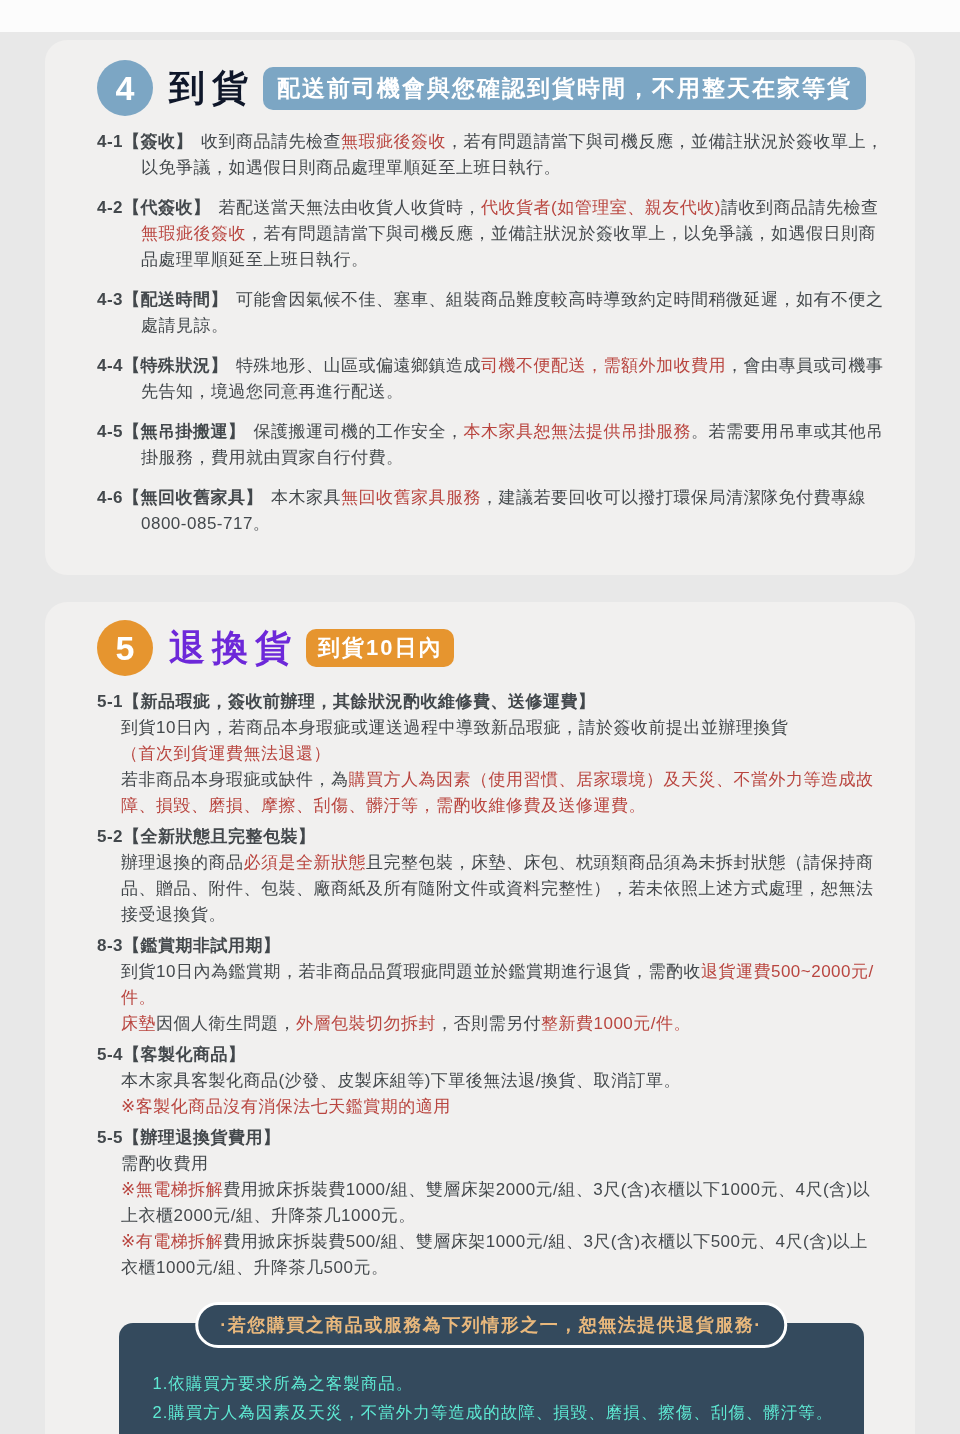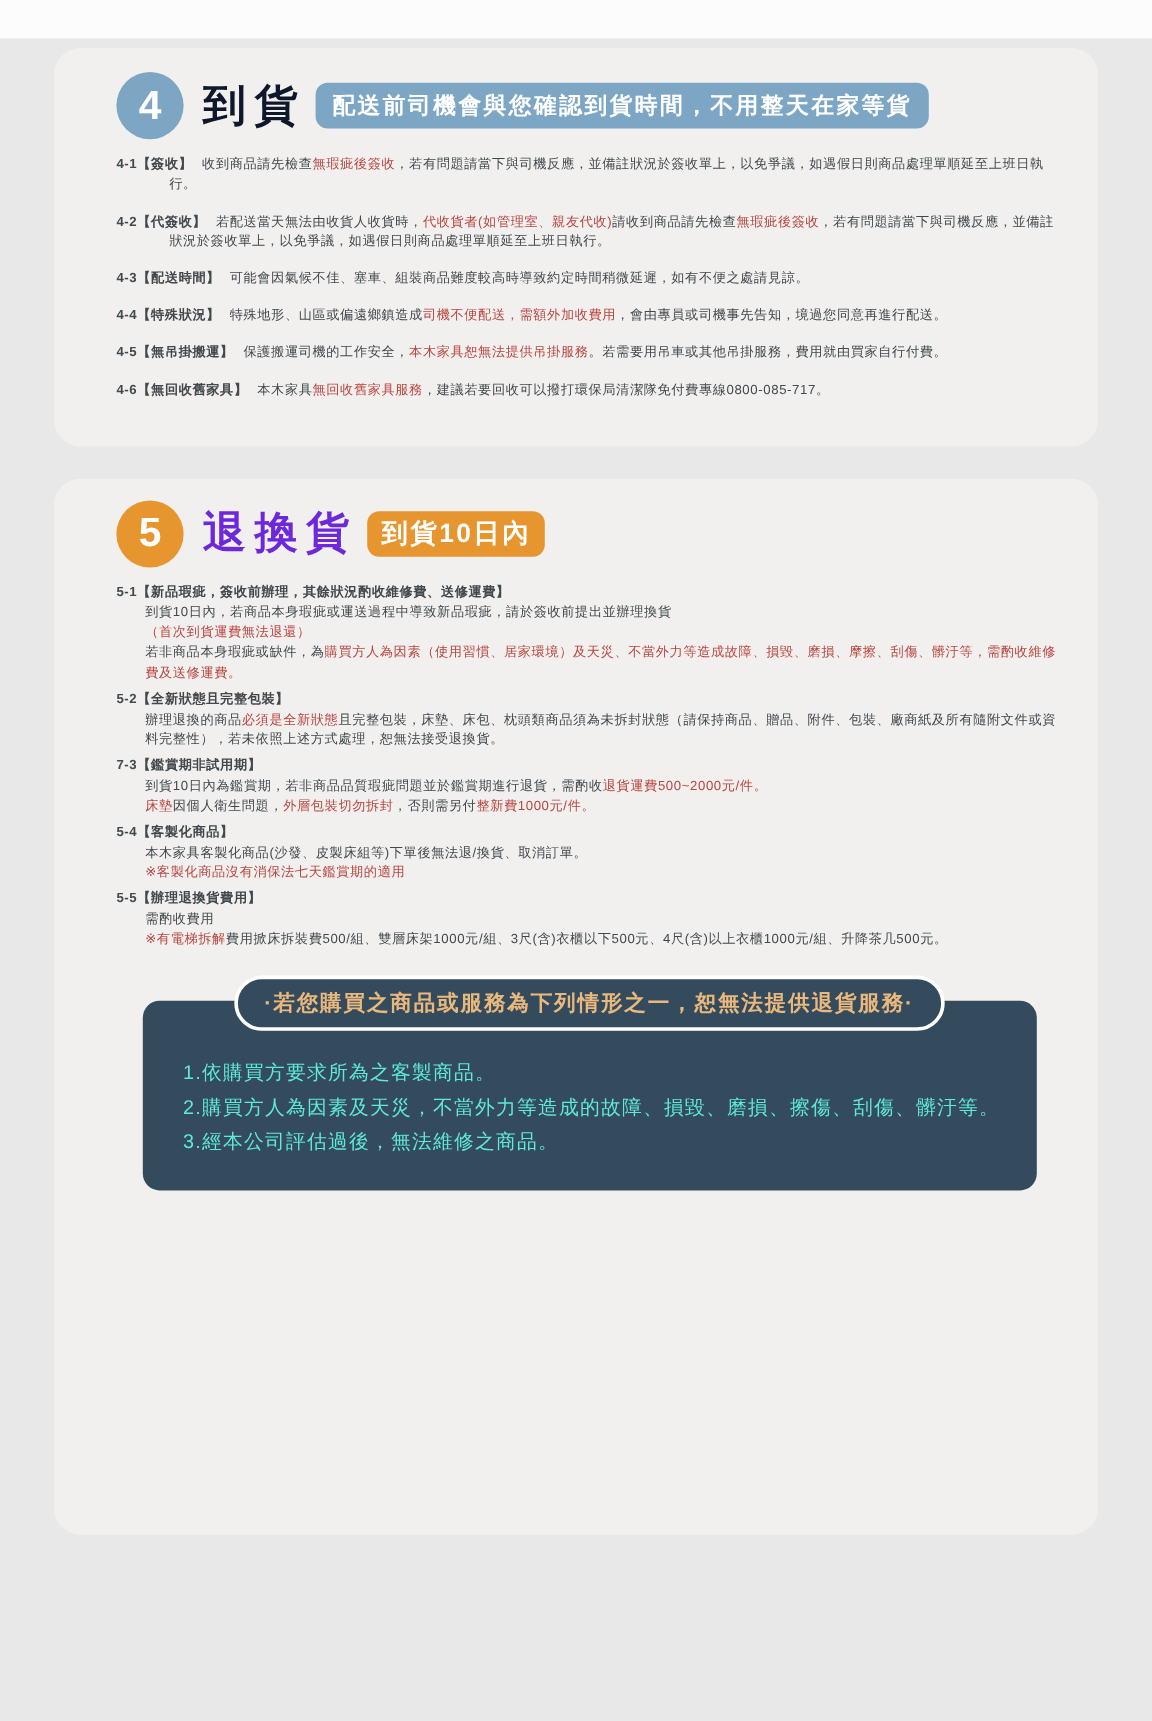--- a/index.html
+++ b/index.html
@@ -21,24 +21,24 @@
   .sec5{margin-top:27px;padding:18px 30px 20px 52px;height:880px;}
   .sec-header{display:flex;align-items:center;margin-bottom:13px;}
   .num-circle{
     flex:0 0 56px;width:56px;height:56px;border-radius:50%;
     color:#fff;font-size:34px;font-weight:bold;
     display:flex;align-items:center;justify-content:center;
   }
   .sec-title{margin:0 0 0 16px;font-size:36px;font-weight:bold;letter-spacing:7px;color:var(--blue);}
   .sec-badge{
     color:#fff;font-weight:bold;border-radius:10px;margin-left:8px;
-    font-size:19px;letter-spacing:2px;padding:6px 14px;white-space:nowrap;
+    font-size:23px;letter-spacing:2px;padding:6px 14px;white-space:nowrap;
   }
   .sec5 .sec-badge{font-size:22px;padding:4px 12px;}
-  .items{font-size:11px;line-height:1.53;color:var(--ink);letter-spacing:0.5px;}
+  .items{font-size:17px;line-height:1.53;color:var(--ink);letter-spacing:0.5px;}
   .sec4 .item{margin-bottom:14px;}
   .sec5 .item{margin-bottom:5px;}
   .item-head{font-weight:bold;}
   .sec4 .item-head{margin-right:8px;}
   .para.hang{padding-left:44px;text-indent:-44px;}
   .para.indent{margin-left:24px;}
   .red{color:var(--red);}
   .notice{
     position:relative;width:745px;margin:42px auto 0;box-sizing:border-box;
     background:var(--navy);border-radius:14px;
@@ -101,32 +101,33 @@
           <div class="head-line"><span class="item-head">5-1【新品瑕疵，簽收前辦理，其餘狀況酌收維修費、送修運費】</span></div>
           <div class="para indent"><span>到貨10日內，若商品本身瑕疵或運送過程中導致新品瑕疵，請於簽收前提出並辦理換貨</span></div>
           <div class="para indent"><span class="red">（首次到貨運費無法退還）</span></div>
           <div class="para indent"><span>若非商品本身瑕疵或缺件，為</span><span class="red">購買方人為因素（使用習慣、居家環境）及天災、不當外力等造成故障、損毀、磨損、摩擦、刮傷、髒汙等，需酌收維修費及送修運費。</span></div>
         </div>
         <div class="item">
           <div class="head-line"><span class="item-head">5-2【全新狀態且完整包裝】</span></div>
           <div class="para indent"><span>辦理退換的商品</span><span class="red">必須是全新狀態</span><span>且完整包裝，床墊、床包、枕頭類商品須為未拆封狀態（請保持商品、贈品、附件、包裝、廠商紙及所有隨附文件或資料完整性），若未依照上述方式處理，恕無法接受退換貨。</span></div>
         </div>
         <div class="item">
-          <div class="head-line"><span class="item-head">7-3【鑑賞期非試用期】</span></div>
+          <div class="head-line"><span class="item-head">8-3【鑑賞期非試用期】</span></div>
           <div class="para indent"><span>到貨10日內為鑑賞期，若非商品品質瑕疵問題並於鑑賞期進行退貨，需酌收</span><span class="red">退貨運費500~2000元/件。</span></div>
           <div class="para indent"><span class="red">床墊</span><span>因個人衛生問題，</span><span class="red">外層包裝切勿拆封</span><span>，否則需另付</span><span class="red">整新費1000元/件。</span></div>
         </div>
         <div class="item">
           <div class="head-line"><span class="item-head">5-4【客製化商品】</span></div>
           <div class="para indent"><span>本木家具客製化商品(沙發、皮製床組等)下單後無法退/換貨、取消訂單。</span></div>
           <div class="para indent"><span class="red">※客製化商品沒有消保法七天鑑賞期的適用</span></div>
         </div>
         <div class="item">
           <div class="head-line"><span class="item-head">5-5【辦理退換貨費用】</span></div>
           <div class="para indent"><span>需酌收費用</span></div>
+          <div class="para indent"><span class="red">※無電梯拆解</span><span>費用掀床拆裝費1000/組、雙層床架2000元/組、3尺(含)衣櫃以下1000元、4尺(含)以上衣櫃2000元/組、升降茶几1000元。</span></div>
           <div class="para indent"><span class="red">※有電梯拆解</span><span>費用掀床拆裝費500/組、雙層床架1000元/組、3尺(含)衣櫃以下500元、4尺(含)以上衣櫃1000元/組、升降茶几500元。</span></div>
         </div>
       </div>
 
     <div class="notice">
       <div class="notice-pill">·若您購買之商品或服務為下列情形之一，恕無法提供退貨服務·</div>
       <div class="notice-list">
           <div class="notice-item">1.依購買方要求所為之客製商品。</div>
           <div class="notice-item">2.購買方人為因素及天災，不當外力等造成的故障、損毀、磨損、擦傷、刮傷、髒汙等。</div>
           <div class="notice-item">3.經本公司評估過後，無法維修之商品。</div>

